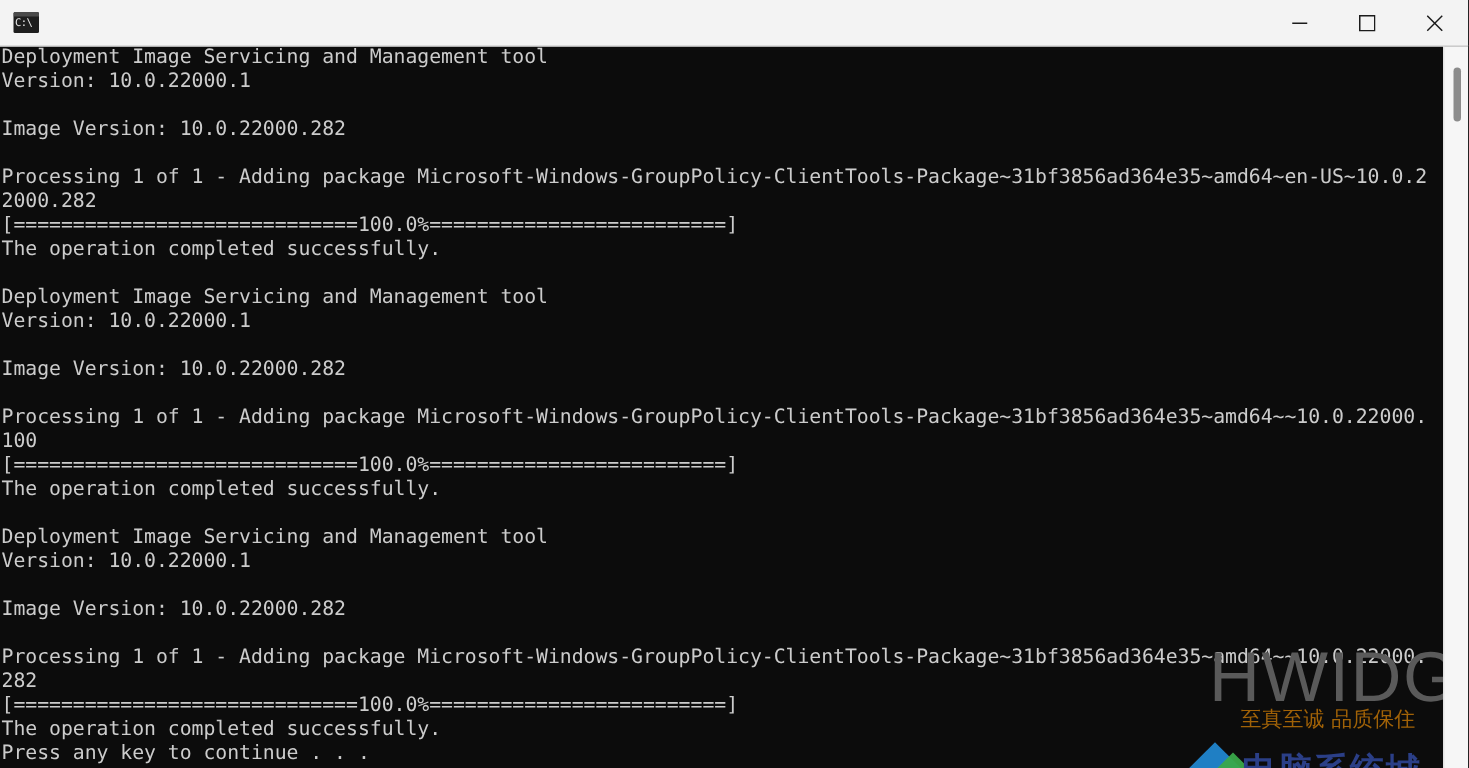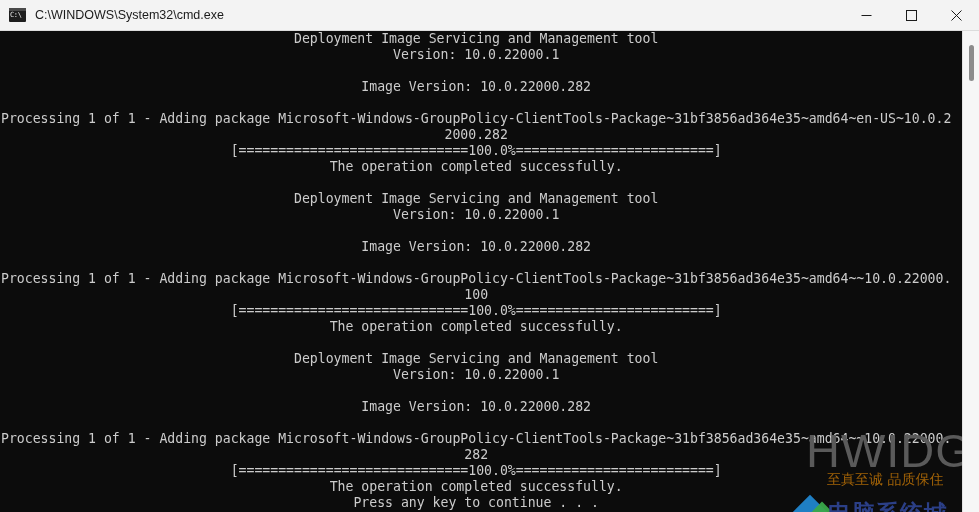--- a/index.html
+++ b/index.html
@@ -105,21 +105,20 @@
     position: absolute;
     top: 0;
     left: 1px;
     font-family: "DejaVu Sans Mono", monospace;
     font-size: 13.2px;
     line-height: 16px;
     color: #cccccc;
     white-space: pre;
     letter-spacing: -0.02px;
     z-index: 10;
-    text-align: center;
   }
   .console-text .line { height: 16px; }
 
   
   .scrollbar {
     position: absolute;
     top: 31px;
     right: 0;
     width: 17px;
     height: 481px;
@@ -207,21 +206,20 @@
 <body>
 
 <div class="window">
 
   <div class="titlebar">
     <div class="title-left">
       <span class="cmd-icon">
         <span class="bar"></span>
         <span class="prompt">C:\</span>
       </span>
-      <span class="title-text">C:\WINDOWS\System32\cmd.exe</span>
     </div>
     <div class="win-controls">
       <button class="win-btn">
         <svg width="11" height="11" viewBox="0 0 11 11">
           <line class="gl" x1="0.5" y1="5.5" x2="10.5" y2="5.5"></line>
         </svg>
       </button>
       <button class="win-btn">
         <svg width="11" height="11" viewBox="0 0 11 11">
           <rect class="gl" x="0.5" y="0.5" width="10" height="10"></rect>

